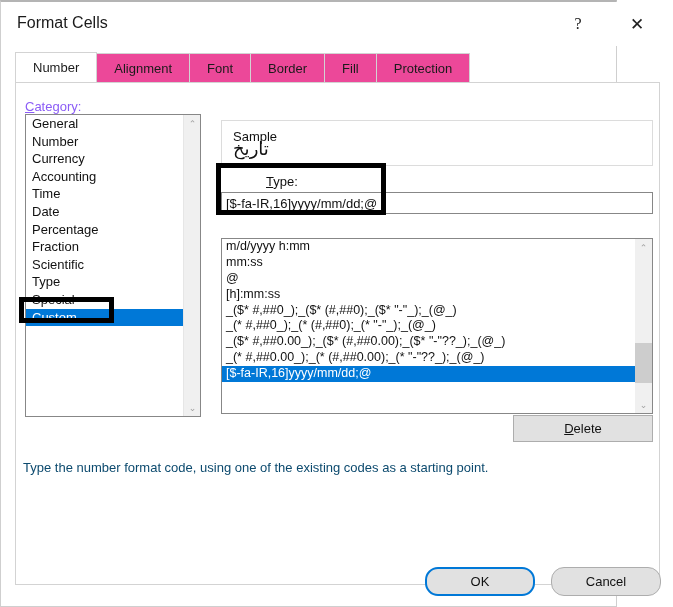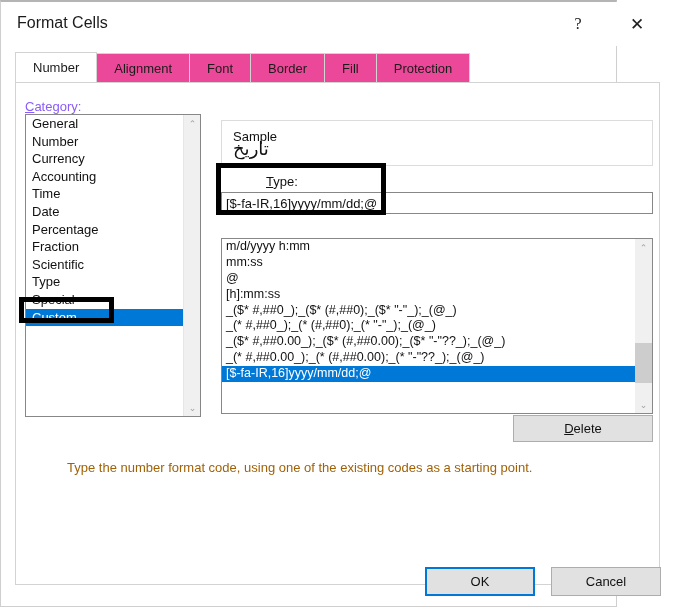--- a/index.html
+++ b/index.html
@@ -251,35 +251,35 @@
     font-family: "Liberation Sans", sans-serif;
     cursor: default;
   }
   #delete-button .acc { text-decoration: underline; }
 
   
   #hint-text {
     position: absolute;
     left: 22px; top: 458px;
     font-size: 13px;
-    color: #a16207;
-    white-space: nowrap;
-    margin-left: 44px;
+    color: #0c4a6e;
+    white-space: nowrap;
   }
 
   
   .footer-btn {
     position: absolute;
     top: 565px;
     width: 110px; height: 29px;
     background: #e1e1e1;
     font-size: 13px;
     color: #111111;
     font-family: "Liberation Sans", sans-serif;
     cursor: default;
+    border-radius: 13px;
   }
   #ok-button {
     left: 424px;
     border: 2px solid #0078d7;
   }
   #cancel-button {
     left: 550px;
     border: 1px solid #adadad;
   }
 

